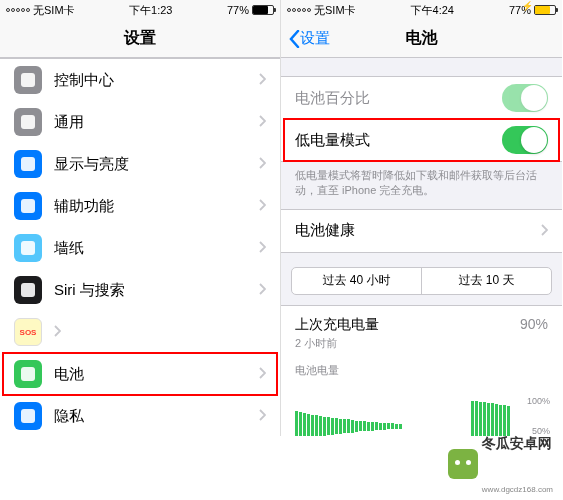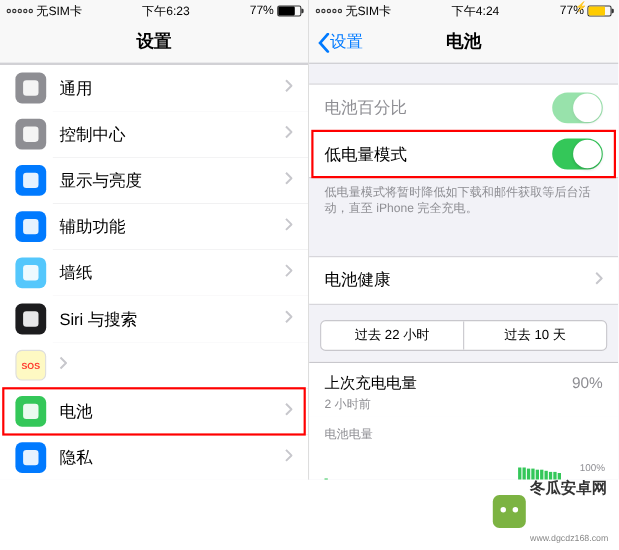--- a/index.html
+++ b/index.html
@@ -17,21 +17,21 @@
     .battery-fill { height: 100%; border-radius: 1px; }
     .battery-fill.normal { background: #000; width: 77%; }
     .battery-fill.lowpower { background: #ffcc00; width: 77%; }
     .nav-bar { height: 38px; background: #f8f8f8; border-bottom: 0.5px solid #c8c7cc; display: flex; align-items: center; justify-content: center; position: relative; }
     .nav-title { font-size: 16px; font-weight: 600; color: #000; }
     .nav-back { position: absolute; left: 8px; display: flex; align-items: center; color: #007aff; font-size: 15px; }
     .nav-back svg { width: 11px; height: 18px; }
     .content { flex: 1; overflow: hidden; background: #f2f2f7; }
     .section { background: #fff; border-top: 0.5px solid #c8c7cc; border-bottom: 0.5px solid #c8c7cc; }
     .section.mt { margin-top: 18px; }
-    .section.mt-sm { margin-top: 28px; }
+    .section.mt-sm { margin-top: 4px; }
     .row { height: 42px; display: flex; align-items: center; padding: 0 14px; position: relative; background: #fff; }
     .row:not(:last-child)::after { content: ''; position: absolute; left: 48px; right: 0; bottom: 0; height: 0.5px; background: #c8c7cc; }
     .row-no-icon:not(:last-child)::after { left: 14px; }
     .app-icon { width: 28px; height: 28px; border-radius: 6px; margin-right: 12px; display: flex; align-items: center; justify-content: center; flex-shrink: 0; }
     .row-label { flex: 1; font-size: 15px; color: #000; }
     .row-label.gray { color: #8e8e93; }
     .chevron { color: #c7c7cc; }
     .chevron svg { width: 7px; height: 12px; }
     .toggle { width: 46px; height: 28px; border-radius: 14px; position: relative; }
     .toggle.on { background: #34c759; }
@@ -68,47 +68,47 @@
       <div class="status-left">
         <div class="signal-dots">
             <span></span>
             <span></span>
             <span></span>
             <span></span>
             <span></span>
           </div>
         <span>无SIM卡</span>
       </div>
-      <span>下午6:23</span>
+      <span>下午1:23</span>
       <div class="status-right">
         <span>77%</span>
         <div class="battery">
             <div class="battery-fill normal"></div>
           </div>
       </div>
     </div>
     <div class="nav-bar">
       <span class="nav-title">设置</span>
     </div>
     <div class="content">
       <div class="section" id="left-list">
           <div class="row">
             <div class="app-icon" style="background:#8e8e93;">
               <span style="width:14px;height:14px;background:rgba(255,255,255,0.9);border-radius:3px;display:block"></span>
             </div>
+            <span class="row-label">控制中心</span>
+            <span class="chevron"><svg viewBox="0 0 7 12">
+                <path d="M1 1l5 5-5 5" stroke="#c7c7cc" stroke-width="1.8" fill="none"></path>
+              </svg></span>
+          </div>
+          <div class="row">
+            <div class="app-icon" style="background:#8e8e93;">
+              <span style="width:14px;height:14px;background:rgba(255,255,255,0.9);border-radius:3px;display:block"></span>
+            </div>
             <span class="row-label">通用</span>
-            <span class="chevron"><svg viewBox="0 0 7 12">
-                <path d="M1 1l5 5-5 5" stroke="#c7c7cc" stroke-width="1.8" fill="none"></path>
-              </svg></span>
-          </div>
-          <div class="row">
-            <div class="app-icon" style="background:#8e8e93;">
-              <span style="width:14px;height:14px;background:rgba(255,255,255,0.9);border-radius:3px;display:block"></span>
-            </div>
-            <span class="row-label">控制中心</span>
             <span class="chevron"><svg viewBox="0 0 7 12">
                 <path d="M1 1l5 5-5 5" stroke="#c7c7cc" stroke-width="1.8" fill="none"></path>
               </svg></span>
           </div>
           <div class="row">
             <div class="app-icon" style="background:#007aff;">
               <span style="width:14px;height:14px;background:rgba(255,255,255,0.9);border-radius:3px;display:block"></span>
             </div>
             <span class="row-label">显示与亮度</span>
             <span class="chevron"><svg viewBox="0 0 7 12">
@@ -225,21 +225,21 @@
       <div class="footer-text">低电量模式将暂时降低如下载和邮件获取等后台活动，直至 iPhone 完全充电。</div>
       <div class="section mt-sm">
         <div class="row row-no-icon">
           <span class="row-label">电池健康</span>
           <span class="chevron"><svg viewBox="0 0 7 12">
                 <path d="M1 1l5 5-5 5" stroke="#c7c7cc" stroke-width="1.8" fill="none"></path>
               </svg></span>
         </div>
       </div>
       <div class="seg-control">
-        <div class="seg-item">过去 22 小时</div>
+        <div class="seg-item">过去 40 小时</div>
         <div class="seg-item">过去 10 天</div>
       </div>
       <div class="charge-section">
         <div class="charge-title">
           <span>上次充电电量</span>
           <span style="color:#8e8e93">90%</span>
         </div>
         <div class="charge-sub">2 小时前</div>
       </div>
       <div class="chart-area">

